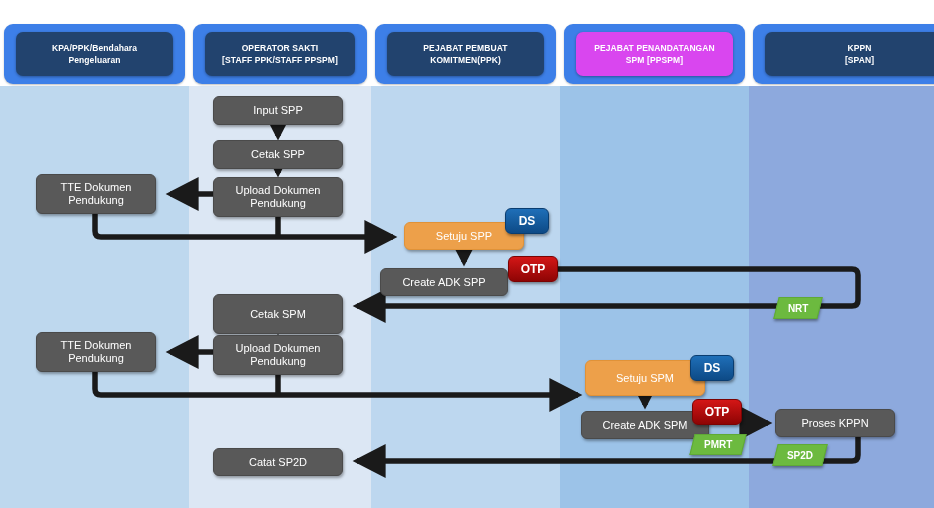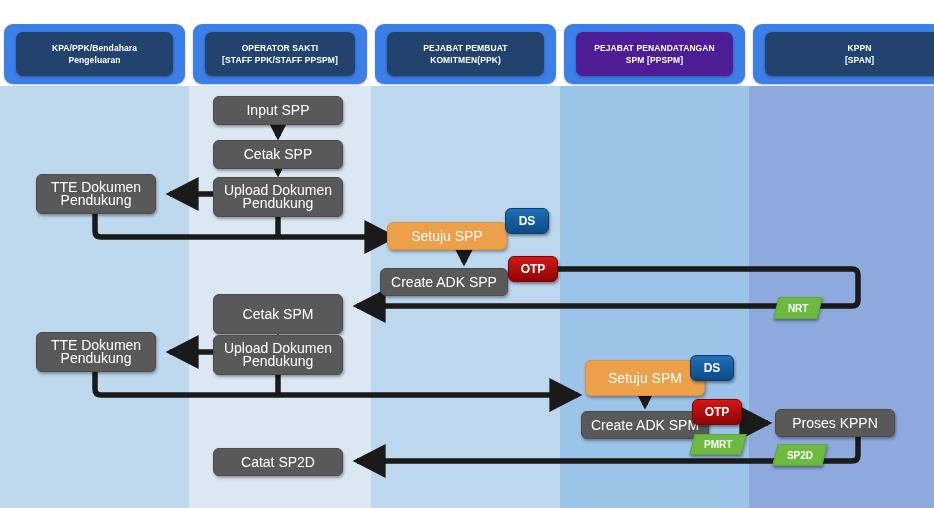--- a/index.html
+++ b/index.html
@@ -46,21 +46,21 @@
 
   
   svg.wires{position:absolute;left:0;top:86px;width:934px;height:422px;overflow:visible;}
 
   
   .node{
     position:absolute;
     display:flex;align-items:center;justify-content:center;
     text-align:center;
     color:#ffffff;
-    font-size:14px;
+    font-size:11px;
     line-height:13px;
     border-radius:6px;
     box-shadow:1px 2px 3px rgba(0,0,0,.35);
     white-space:pre-line;
     padding:0 4px;
     box-sizing:border-box;
   }
   .node.grey{background:#595959;border:1px solid #4a4a4a;}
   .node.orange{background:#eda04a;border:1px solid #e09238;}
 
@@ -114,21 +114,21 @@
 Pengeluaran</div>
         </div>
       </div>
       <div class="lane-header" style="left: 375px; width: 181px; background: rgb(61, 127, 232);">
         <div class="lane-header-inner" style="background: rgb(34, 67, 110);">
           <div class="lane-header-text" style="color: rgb(255, 255, 255);">PEJABAT PEMBUAT
 KOMITMEN(PPK)</div>
         </div>
       </div>
       <div class="lane-header" style="left: 564px; width: 181px; background: rgb(61, 127, 232);">
-        <div class="lane-header-inner" style="background: #4c1d95;">
+        <div class="lane-header-inner" style="background: #d946ef;">
           <div class="lane-header-text" style="color: rgb(255, 255, 255);">PEJABAT PENANDATANGAN
 SPM [PPSPM]</div>
         </div>
       </div>
       <div class="lane-header" style="left: 753px; width: 177px; background: rgb(61, 127, 232); padding-left: 36px;">
         <div class="lane-header-inner" style="background: rgb(34, 67, 110);">
           <div class="lane-header-text" style="color: rgb(255, 255, 255);">KPPN
 [SPAN]</div>
         </div>
       </div>
@@ -172,21 +172,21 @@
     </g>
   </svg>
 
   <div id="node-layer">
       <div class="node grey" style="left: 213px; top: 96px; width: 130px; height: 29px;">Input SPP</div>
       <div class="node grey" style="left: 213px; top: 140px; width: 130px; height: 29px;">Cetak SPP</div>
       <div class="node grey" style="left: 213px; top: 177px; width: 130px; height: 40px;">Upload Dokumen
 Pendukung</div>
       <div class="node grey" style="left: 36px; top: 174px; width: 120px; height: 40px;">TTE Dokumen
 Pendukung</div>
-      <div class="node orange" style="left: 387px; top: 222px; width: 120px; height: 28px;">Setuju SPP</div>
+      <div class="node orange" style="left: 404px; top: 222px; width: 120px; height: 28px;">Setuju SPP</div>
       <div class="node grey" style="left: 380px; top: 268px; width: 128px; height: 28px;">Create ADK SPP</div>
       <div class="node grey" style="left: 213px; top: 294px; width: 130px; height: 40px;">Cetak SPM</div>
       <div class="node grey" style="left: 213px; top: 335px; width: 130px; height: 40px;">Upload Dokumen
 Pendukung</div>
       <div class="node grey" style="left: 36px; top: 332px; width: 120px; height: 40px;">TTE Dokumen
 Pendukung</div>
       <div class="node orange" style="left: 585px; top: 360px; width: 120px; height: 36px;">Setuju SPM</div>
       <div class="node grey" style="left: 581px; top: 411px; width: 128px; height: 28px;">Create ADK SPM</div>
       <div class="node grey" style="left: 775px; top: 409px; width: 120px; height: 28px;">Proses KPPN</div>
       <div class="node grey" style="left: 213px; top: 448px; width: 130px; height: 28px;">Catat SP2D</div>

